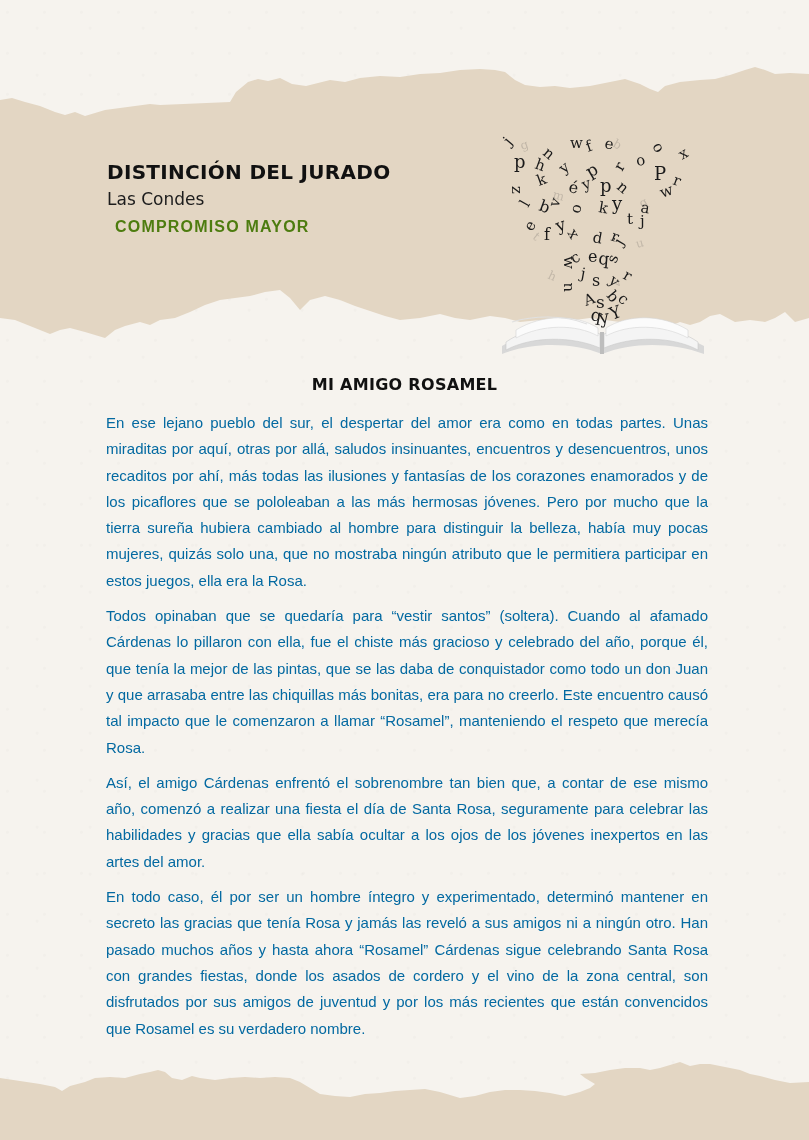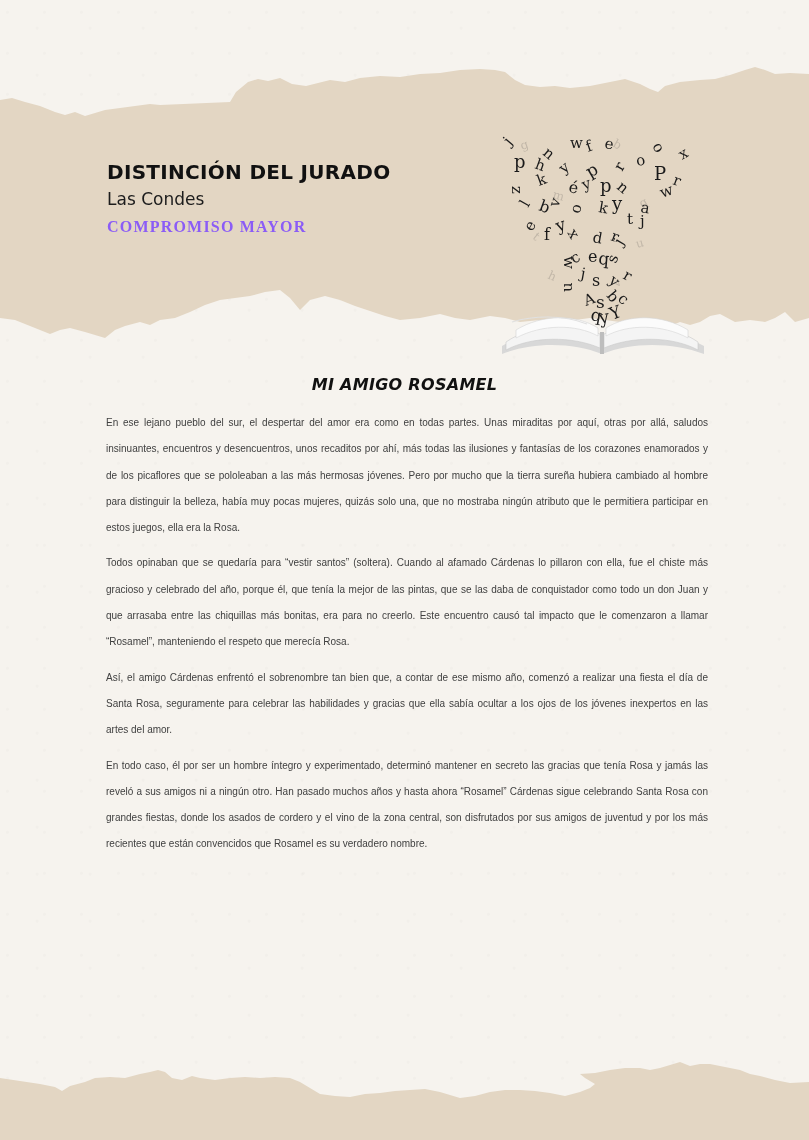--- a/index.html
+++ b/index.html
@@ -36,57 +36,57 @@
       line-height: 28px;
       color: #111;
     }
     .meta-line {
       font-family: "DejaVu Sans", sans-serif;
       font-size: 17px;
       line-height: 27px;
       color: #1c1c1c;
     }
     .category {
-      font-family: Liberation Serif, serif;
+      font-family: Liberation Sans, sans-serif;
       font-size: 16px;
       letter-spacing: 1.2px;
       font-weight: 600;
       line-height: 27px;
-      color: #8b5cf6;
+      color: #4d7c0f;
+      margin-left: 8px;
     }
 
     .illustration {
       position: absolute;
       left: 492px; top: 128px;
       width: 220px; height: 230px;
     }
 
     .story-title {
       position: absolute;
       left: 0; width: 809px;
       top: 375px;
       text-align: center;
       font-family: "DejaVu Sans", sans-serif;
       font-weight: 700;
       font-size: 16px;
       letter-spacing: 0.3px;
       color: #111;
-      font-style: italic;
     }
     .story-body {
       position: absolute;
       left: 106px; top: 410px;
       width: 602px;
     }
     .story-body p {
       font-family: "Liberation Sans", sans-serif;
-      font-size: 10px;
+      font-size: 15px;
       line-height: 26.3px;
       text-align: justify;
-      color: #404040;
+      color: #0369a1;
       margin-bottom: 9px;
     }
   </style>
 </head>
 <body>
 
 <div class="paper-bg"></div>
 
 <div class="torn-band top-band">
   <svg width="809" height="370" viewBox="0 0 809 370" xmlns="http://www.w3.org/2000/svg">

